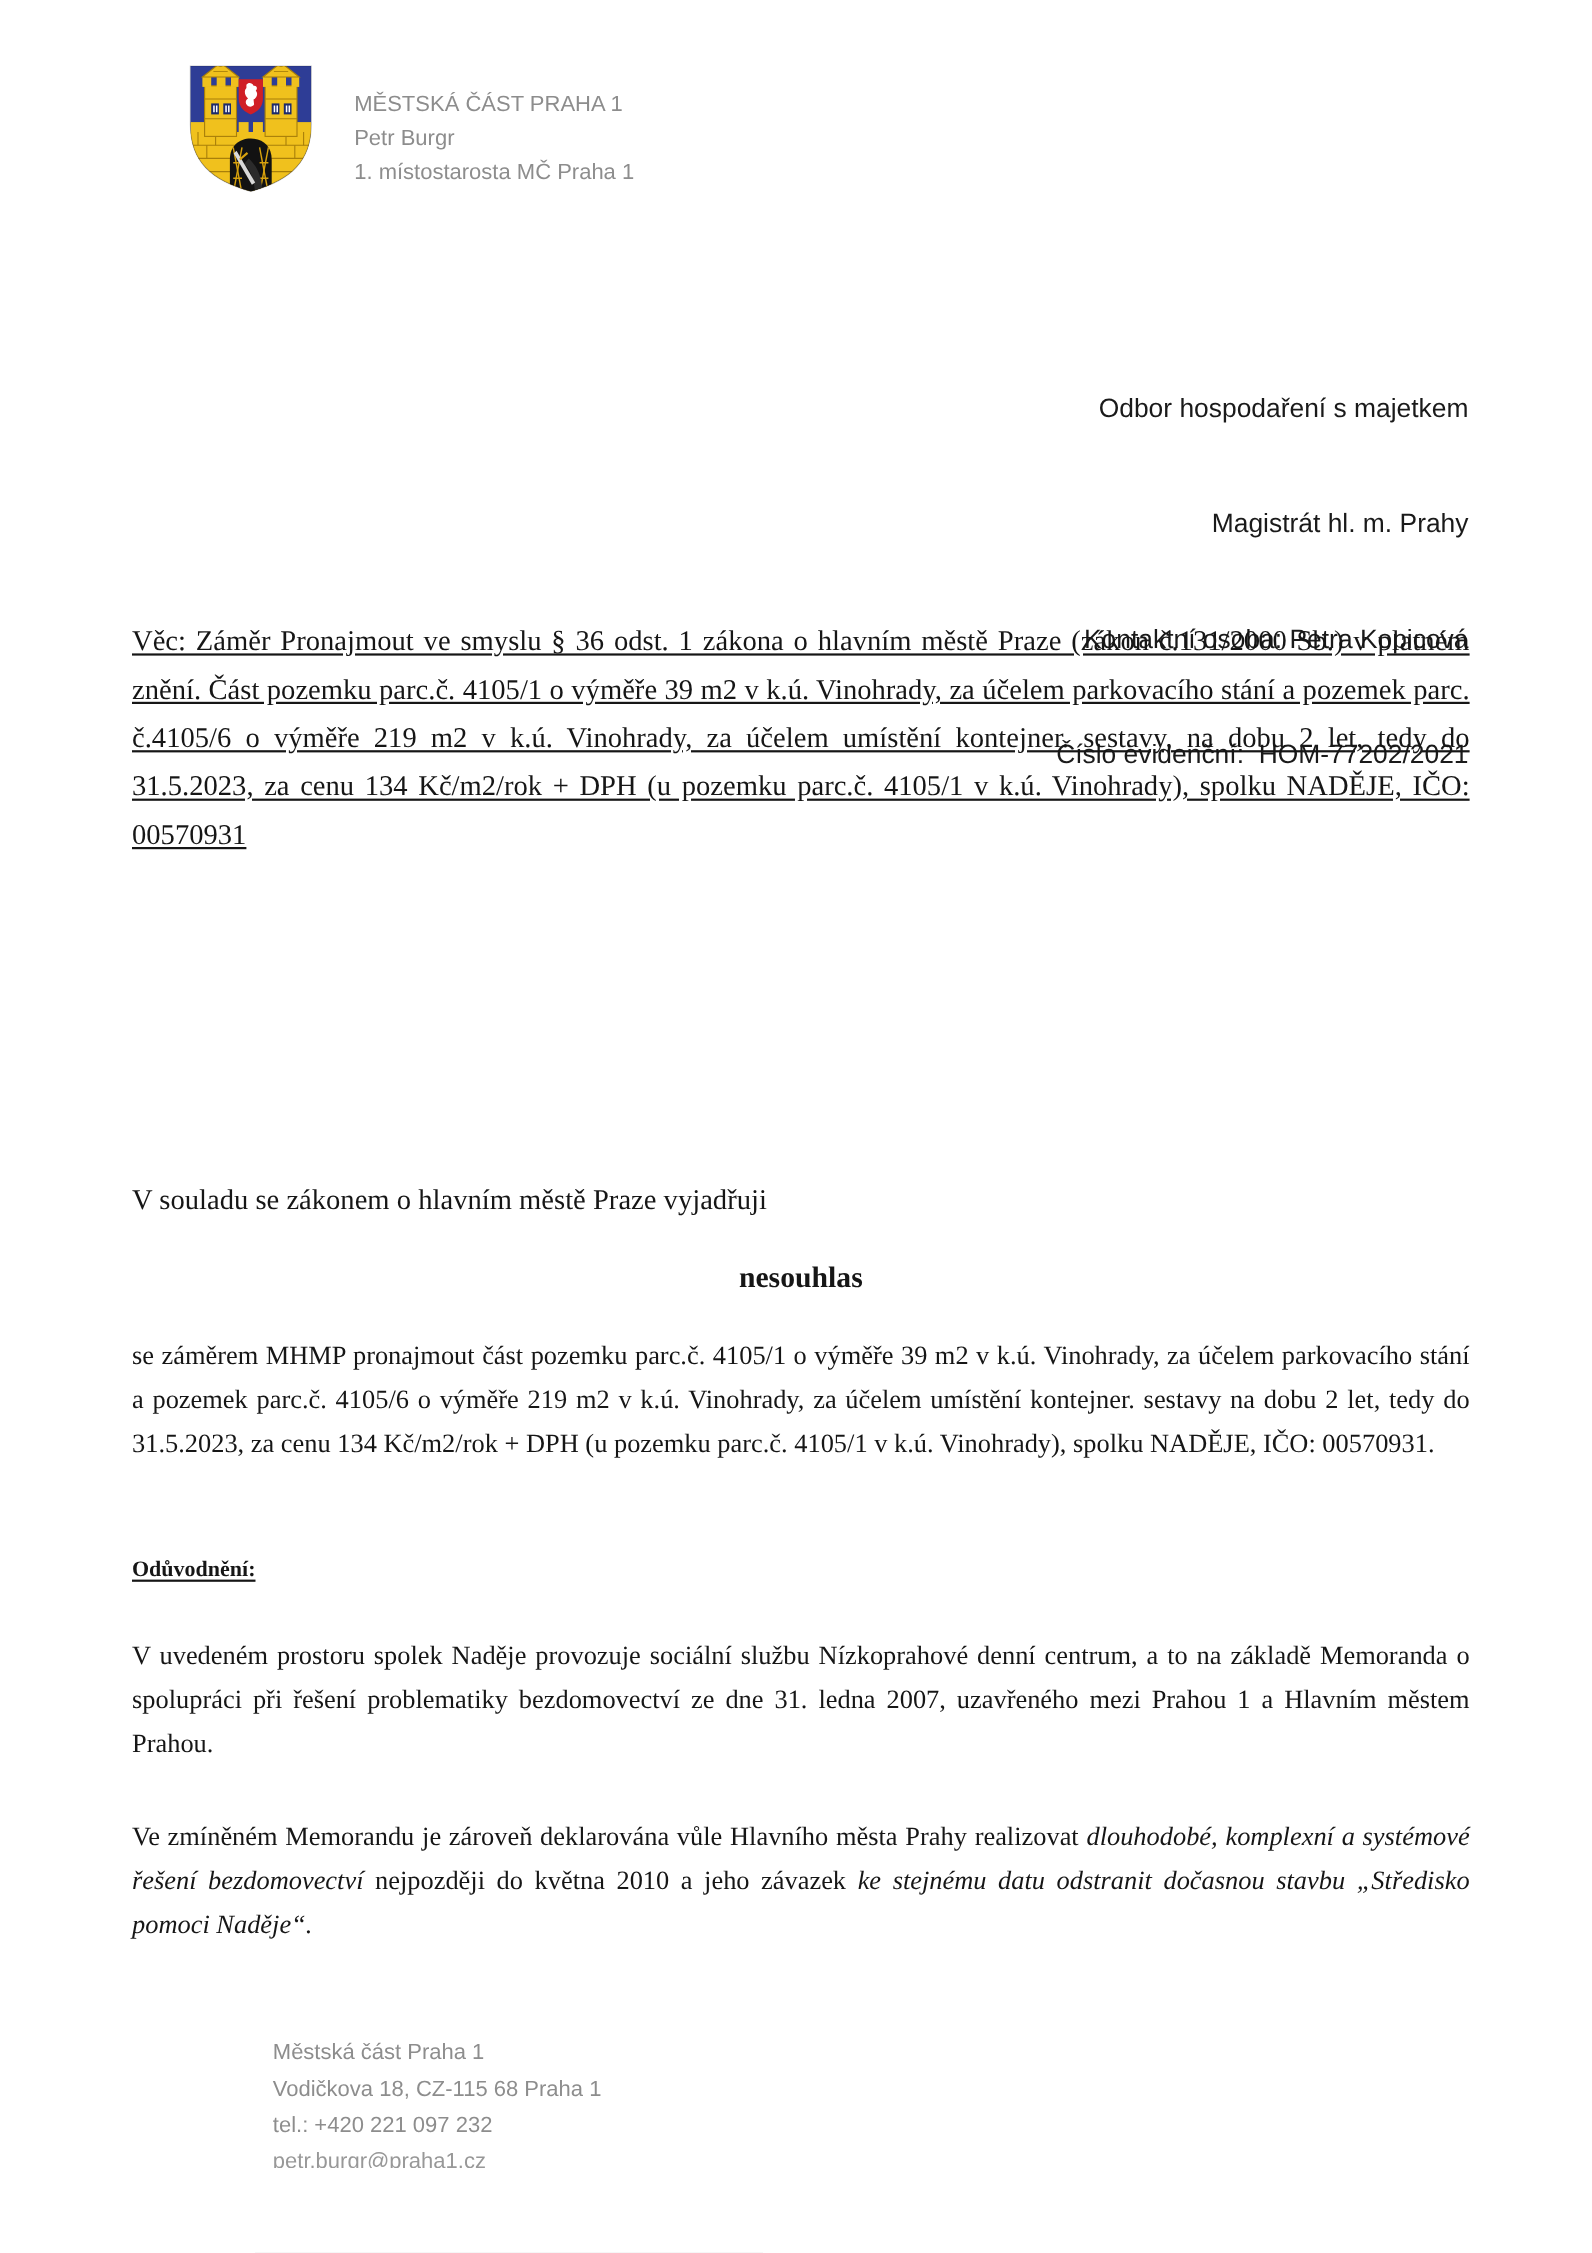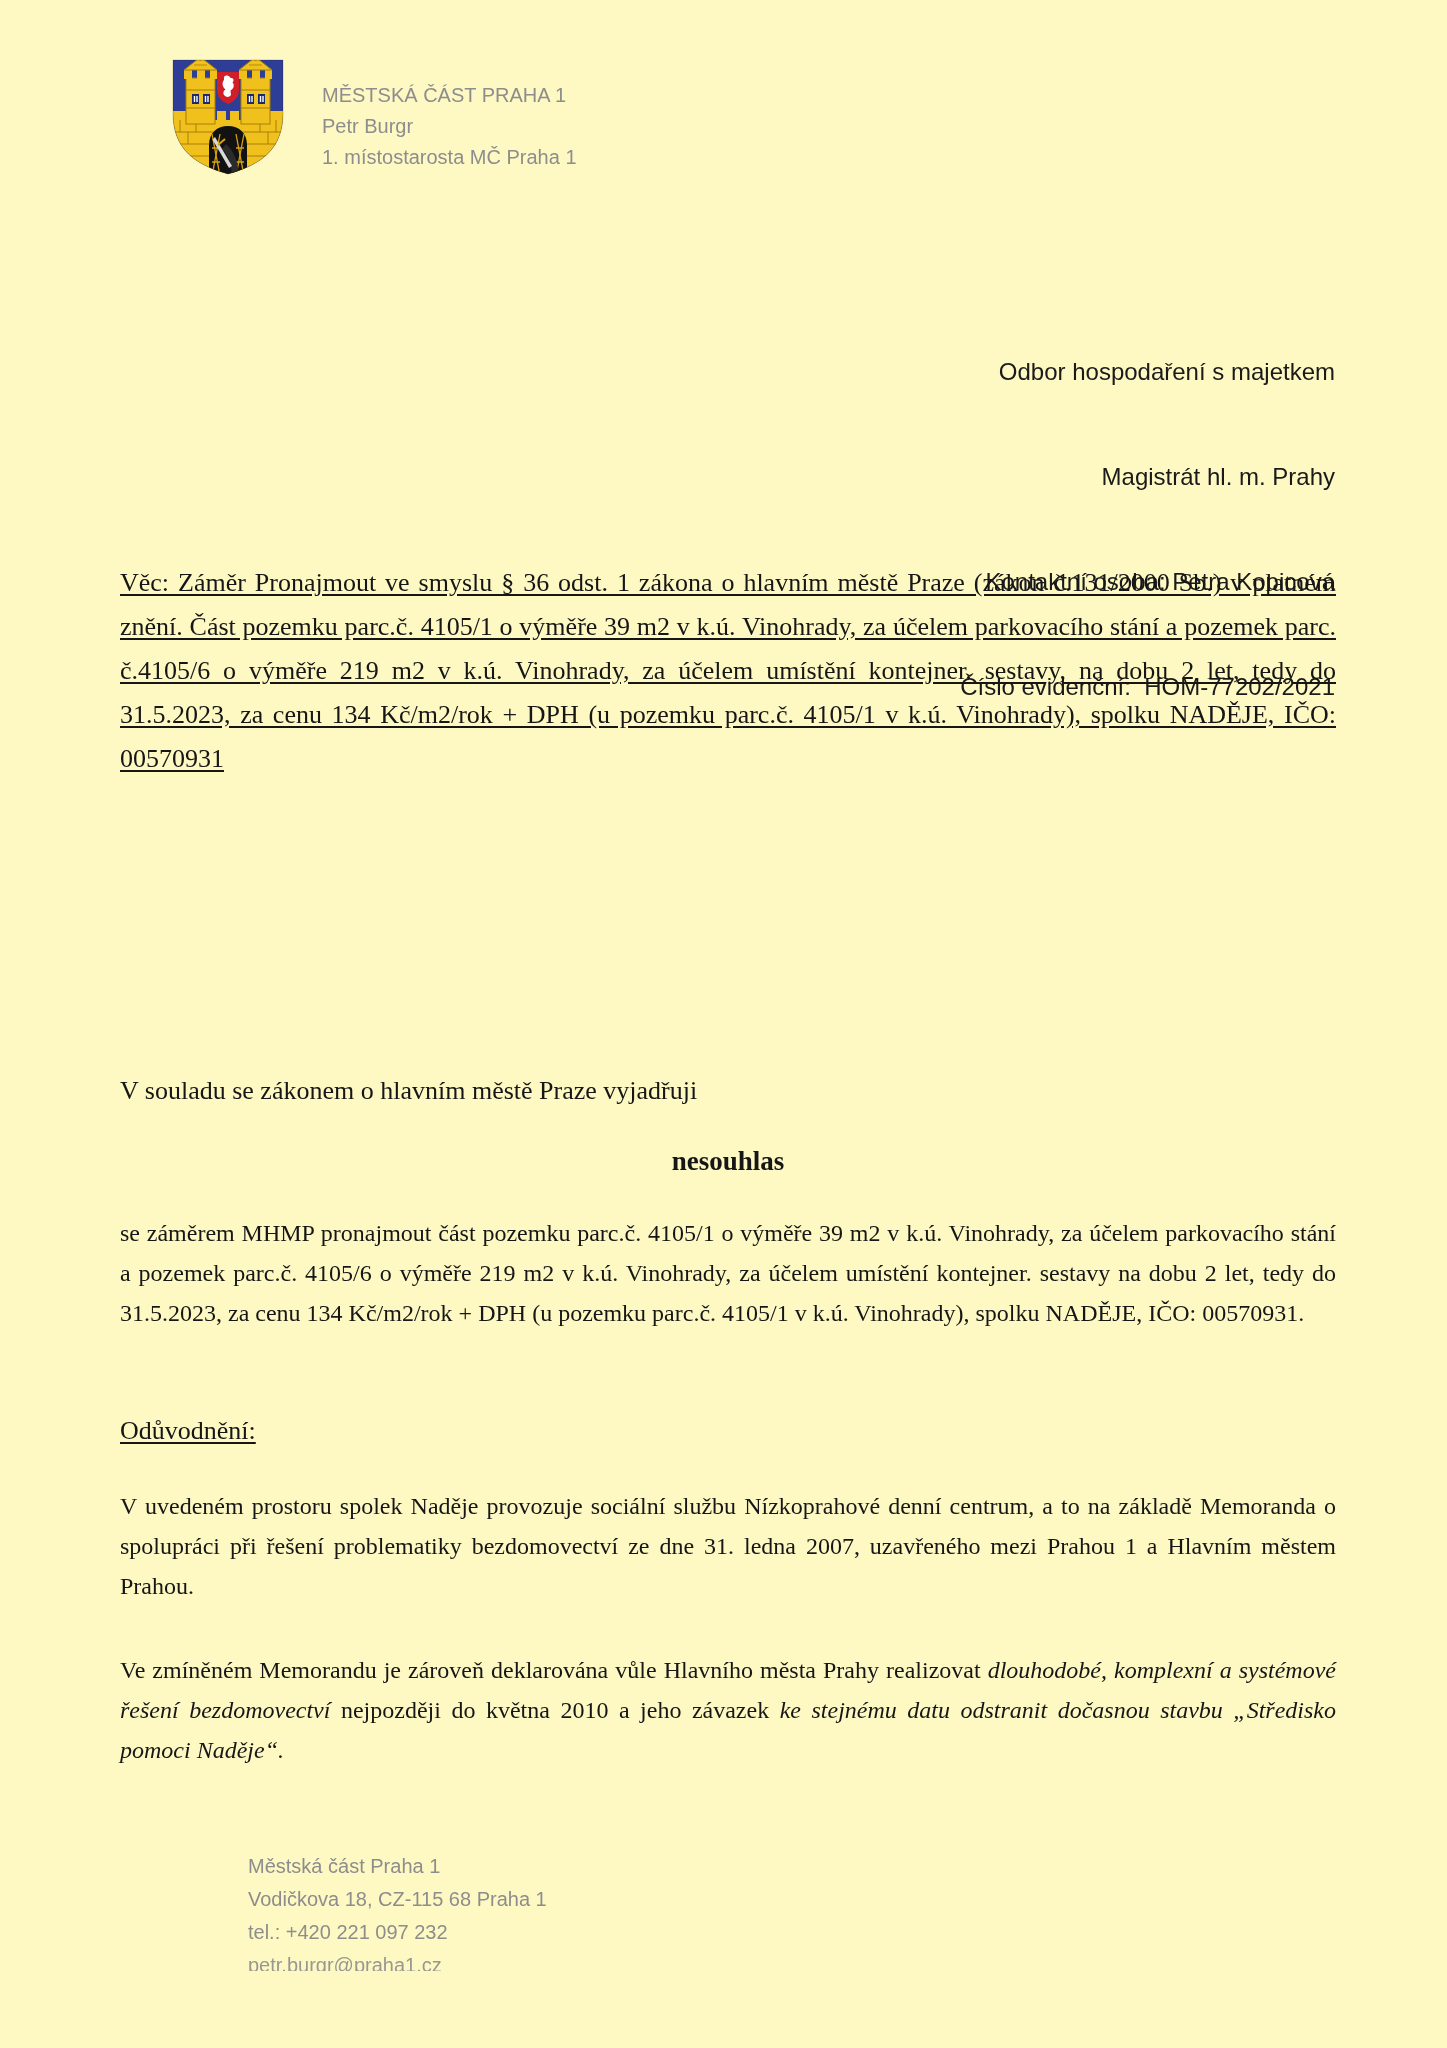--- a/index.html
+++ b/index.html
@@ -1,18 +1,18 @@
 <!DOCTYPE html>
 <html><head>
 <meta charset="utf-8">
 <style>
   html,body { margin:0; padding:0; background:#e8e8e8; }
   .page {
     position:relative; width:1447px; height:2048px; margin:0 auto;
-    background:#fef9c3; overflow:hidden;
+    background:#ffffff; overflow:hidden;
     font-family:"Liberation Serif","DejaVu Serif",serif; color:#161616;
   }
   
   .coa { position:absolute; left:166px; top:56px; width:124px; height:122px; }
   .lh-text {
     position:absolute; left:322px; top:80px;
     font-family:"Liberation Sans","DejaVu Sans",sans-serif;
     font-size:20px; line-height:31px; color:#8d8d8d;
   }
   
@@ -35,21 +35,21 @@
   .intro { position:absolute; left:120px; top:1076px; margin:0; font-size:26px; }
   .verdict {
     position:absolute; left:120px; top:1146px; width:1216px; margin:0;
     text-align:center; font-weight:700; font-size:27px;
   }
   .para {
     position:absolute; left:120px; width:1216px; margin:0;
     font-size:24px; line-height:40px; text-align:justify;
   }
   .p-decision { top:1213px; }
-  .reason-h  { position:absolute; left:120px; top:1416px; margin:0; font-size:26px; }
+  .reason-h  { position:absolute; left:120px; top:1416px; margin:0; font-size:20px;font-weight:bold; }
   .p-reason1 { top:1486px; }
   .p-reason2 { top:1650px; }
   .it { font-style:italic; }
   
   .footer {
     position:absolute; left:248px; top:1850px;
     font-family:"Liberation Sans","DejaVu Sans",sans-serif;
     font-size:20px; line-height:33px; color:#8d8d8d;
   }
   .clip { height:22px; overflow:hidden; opacity:.9; }

